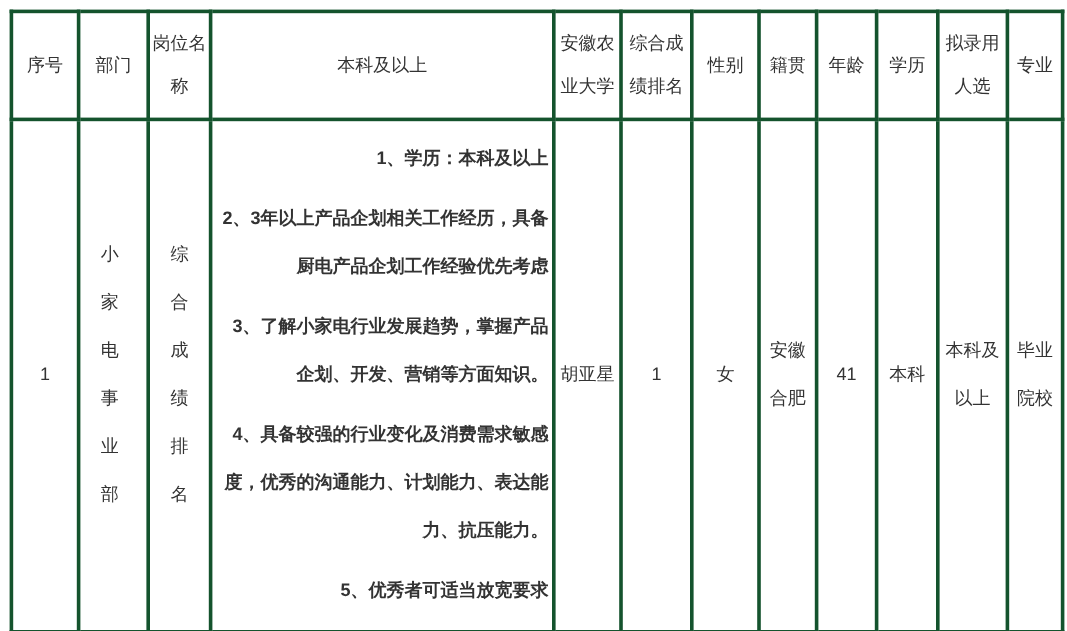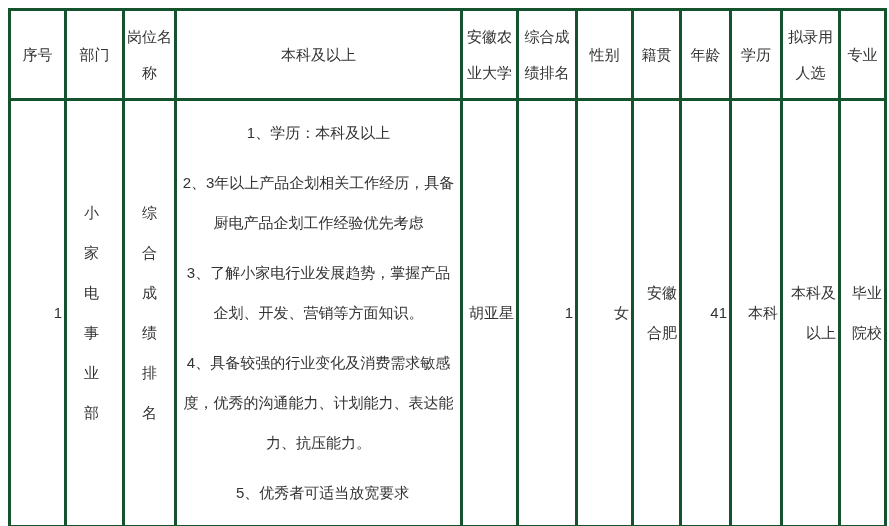--- a/index.html
+++ b/index.html
@@ -24,30 +24,31 @@
     font-size: 15px;
     font-weight: normal;
     padding: 0 2px;
     overflow: hidden;
     vertical-align: middle;
     text-align: center;
   }
   .doc-table thead tr { height: 90px; }
   .doc-table tbody tr { height: 417px; }
   .doc-table th { line-height: 36px; }
-  .doc-table td { line-height: 40px; text-align: right; }
+  .doc-table td { line-height: 40px; }
   td.c-justify {
     text-align: justify;
     text-justify: inter-character;
     padding: 0 17px;
   }
   td.c-req {
     vertical-align: top;
-    text-align: center;
+    text-align: right;
     padding: 2px 3px;
+    font-weight: bold;
   }
   td.c-req p {
     margin: 10px 0;
     line-height: 40px;
     white-space: pre-wrap;
   }
 </style>
 </head>
 <body>
 

